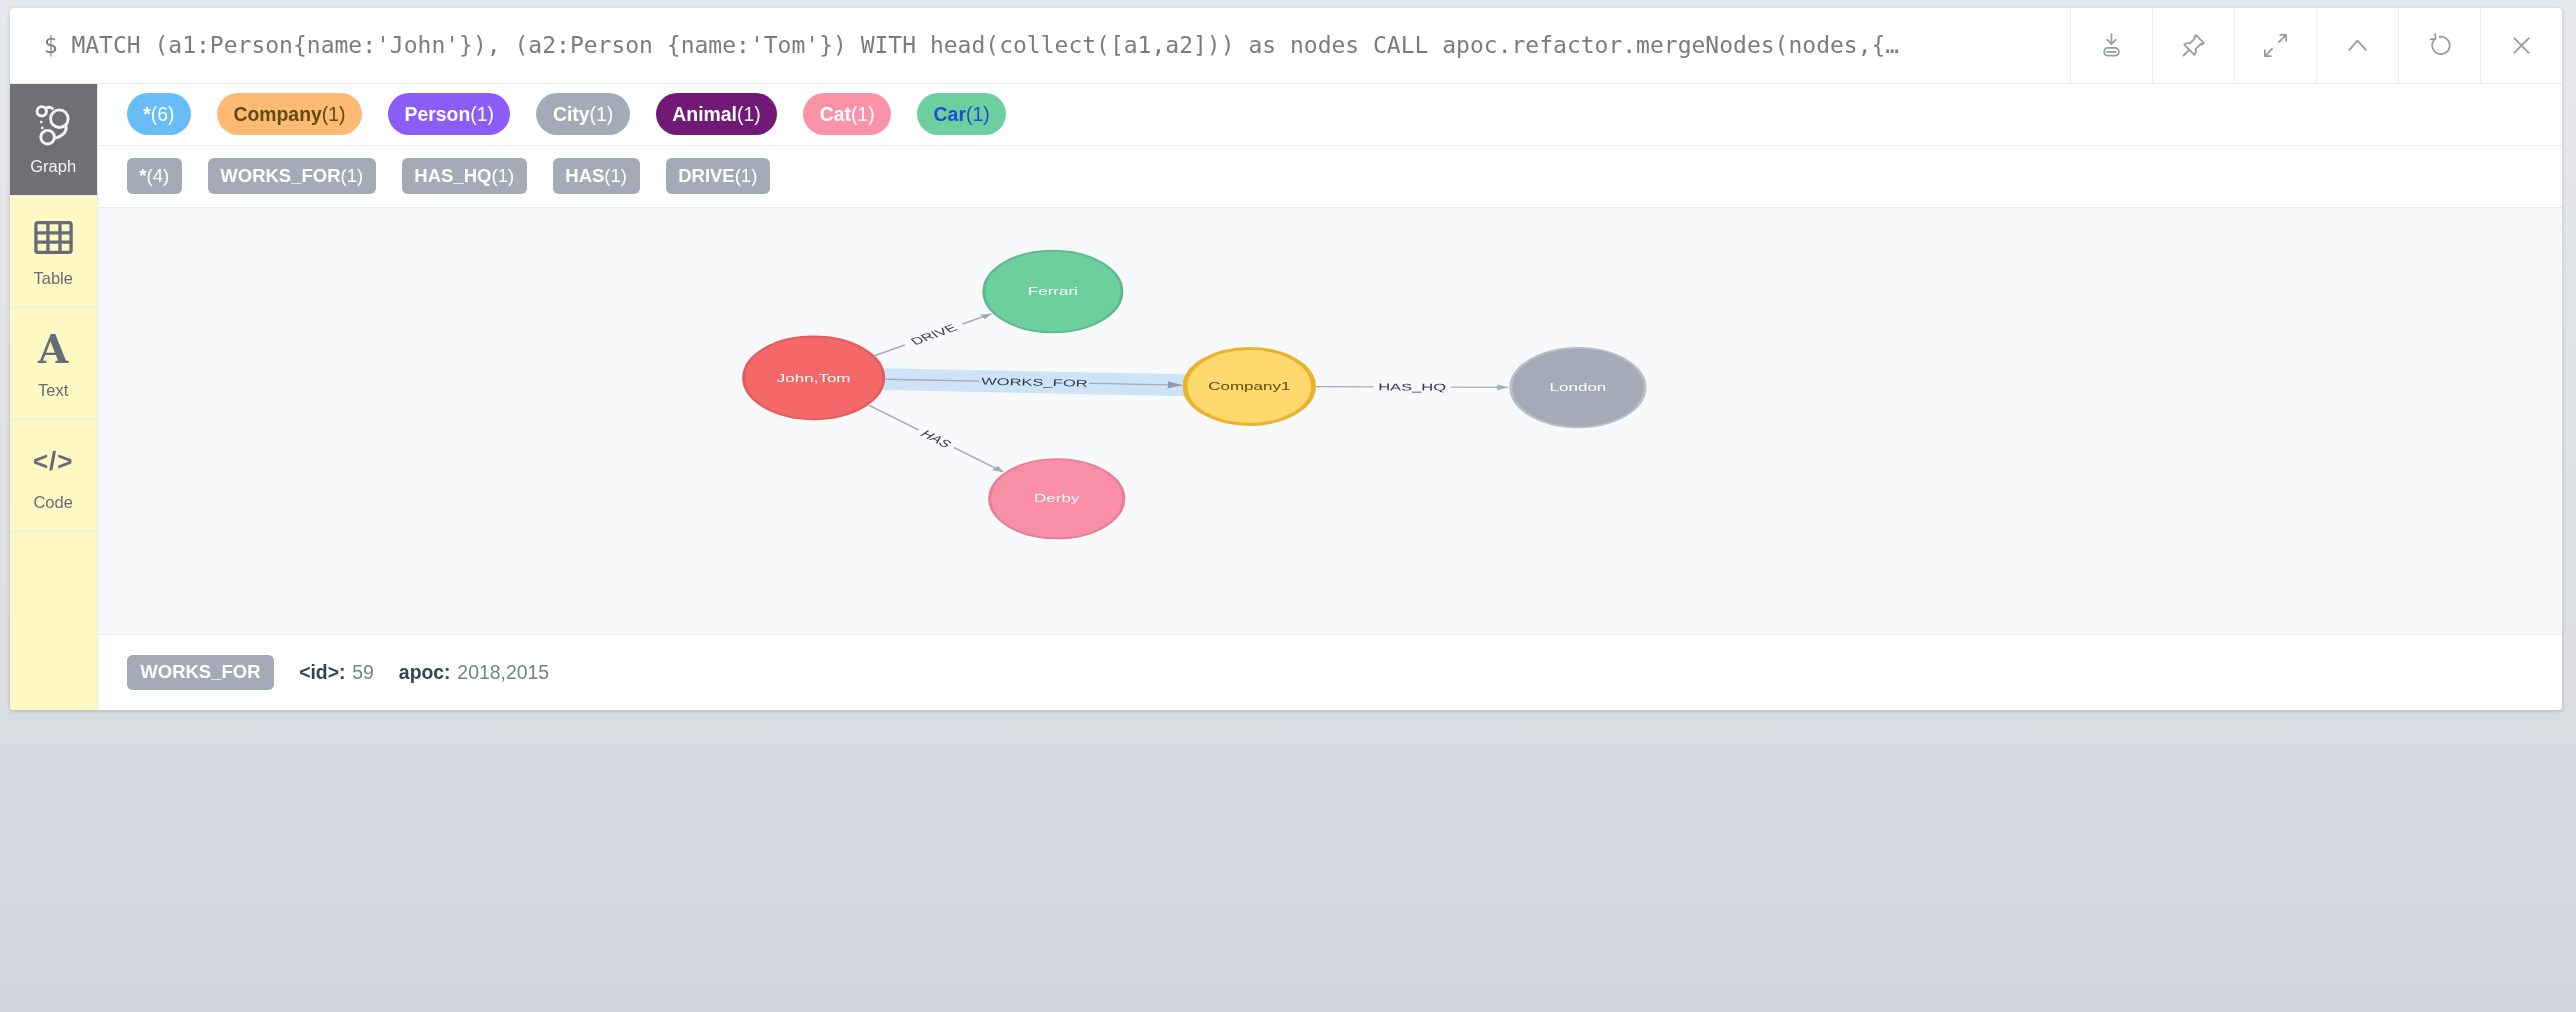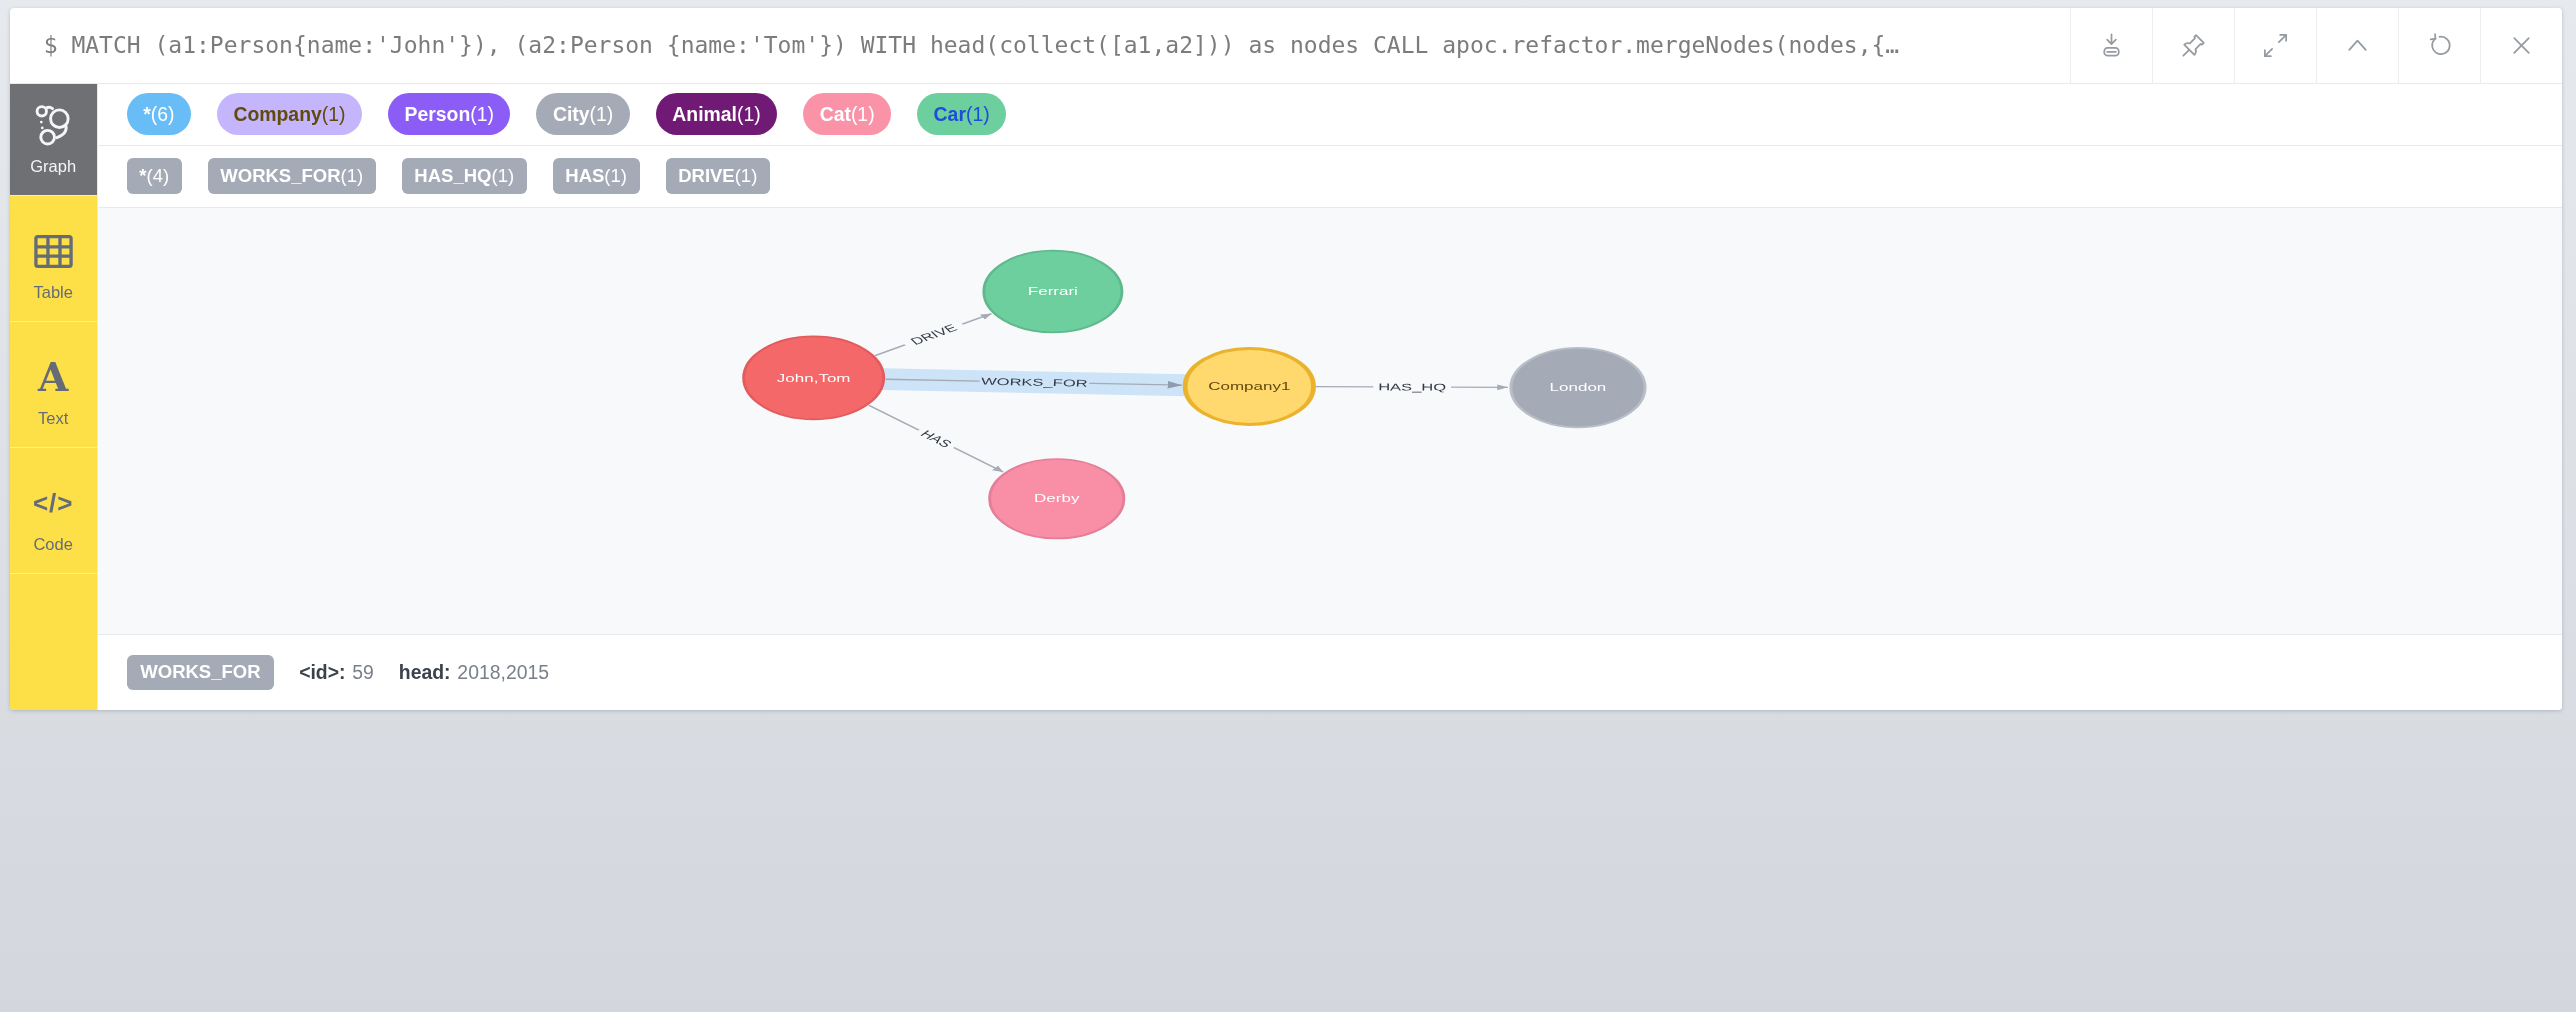--- a/index.html
+++ b/index.html
@@ -21,21 +21,21 @@
   .query-text {
     flex:1; display:flex; align-items:center; padding-left:34px;
     font-family:"DejaVu Sans Mono",monospace; font-size:23px; color:#7C7C7C;
     white-space:pre; overflow:hidden;
   }
   .actions { display:flex; }
   .action { width:81px; border-left:1px solid #ECEFF2; display:flex; align-items:center; justify-content:center; cursor:pointer; }
   .action svg { stroke:#959BA3; stroke-width:1.8; fill:none; stroke-linecap:round; stroke-linejoin:round; }
   
   .main { flex:1; display:flex; min-height:0; }
-  .sidebar { width:87px; min-width:87px; border-right:1px solid #E8EBEE; background:#fde047; display:flex; flex-direction:column;gap:14px; }
+  .sidebar { width:87px; min-width:87px; border-right:1px solid #E8EBEE; background:#fef9c3; display:flex; flex-direction:column; }
   .tab { height:111px; border-bottom:1px solid #E8EBEE; display:flex; flex-direction:column; align-items:center; justify-content:center; gap:8.7px; color:#666C77; cursor:pointer; }
   .tab.selected { background:#6F7074; color:#F5F5F6; }
   .tab .iconbox { height:45px; display:flex; align-items:center; justify-content:center; }
   .tab .lbl { font-size:16.5px; }
   .tab .serifA { font-family:"DejaVu Serif",serif; font-weight:bold; font-size:39px; line-height:39px; }
   .tab .codeGl { font-size:26px; font-weight:bold; letter-spacing:1px; }
   .content { flex:1; display:flex; flex-direction:column; min-width:0; }
   
   .legend-row { height:61px; min-height:61px; border-bottom:1px solid #E8EBEE; background:#fff; display:flex; align-items:center; padding-left:29px; gap:26px; }
   .pill { display:inline-flex; align-items:center; white-space:nowrap; cursor:pointer; }
@@ -141,21 +141,21 @@
         </div>
       </div>
 
     <div class="content">
 
       <div class="legend-row">
           <span class="pill round" style="background: rgb(104, 189, 246); color: rgb(255, 255, 255);">
             <span class="nm">*</span>
             <span>(6)</span>
           </span>
-          <span class="pill round" style="background: #c4b5fd; color: rgb(96, 74, 14);">
+          <span class="pill round" style="background: #fdba74; color: rgb(96, 74, 14);">
             <span class="nm">Company</span>
             <span>(1)</span>
           </span>
           <span class="pill round" style="background: #8b5cf6; color: rgb(255, 255, 255);">
             <span class="nm">Person</span>
             <span>(1)</span>
           </span>
           <span class="pill round" style="background: rgb(165, 171, 182); color: rgb(255, 255, 255);">
             <span class="nm">City</span>
             <span>(1)</span>
@@ -260,21 +260,21 @@
       </div>
 
       <div class="statusbar">
         <span class="status-pill" style="background: rgb(165, 171, 182);">WORKS_FOR</span>
         <span id="status-props" style="display: inline-flex; gap: 25px; align-items: flex-end;">
             <span class="prop">
               <span class="k">&lt;id&gt;:</span>
               <span>59</span>
             </span>
             <span class="prop">
-              <span class="k">head:</span>
+              <span class="k">apoc:</span>
               <span>2018,2015</span>
             </span>
           </span>
       </div>
     </div>
   </div>
 </div>
 
 
 </body></html>

